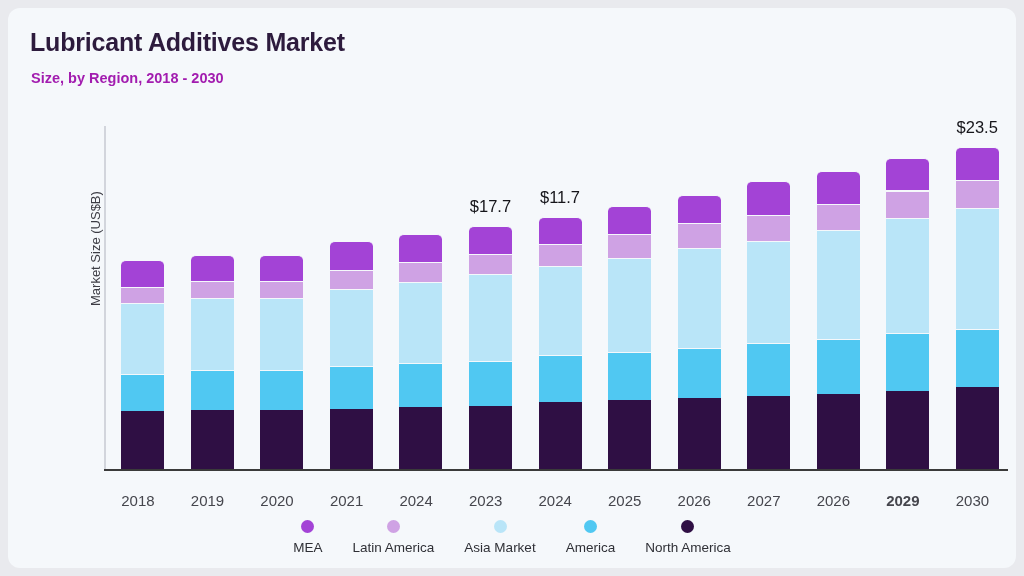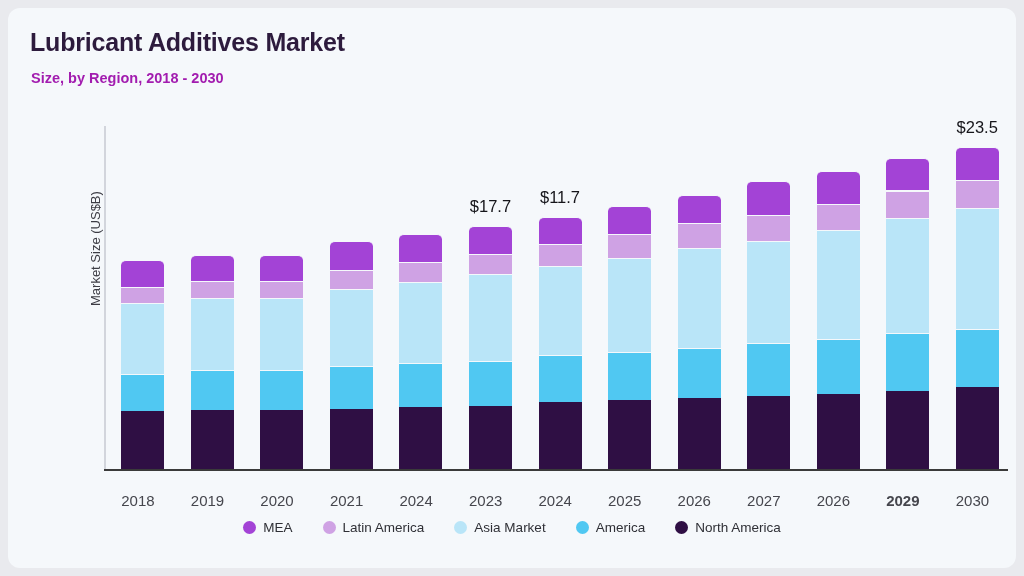--- a/index.html
+++ b/index.html
@@ -107,21 +107,21 @@
     white-space:nowrap;
   }
 
   
   #legend {
     position:absolute; left:0; top:512px;
     width:1008px;
     display:flex; justify-content:center; align-items:center;
     gap:30px;
   }
-  .legend-item { display:flex; align-items:center; gap:7px; }
+  .legend-item { display:flex; align-items:center; gap:7px;flex-direction:column; }
   .legend-dot { width:13px; height:13px; border-radius:50%; }
   .legend-label { font-size:13.5px; color:#2f3036; }
 </style>
 </head>
 <body>
 
 <div id="frame">
 
   <div id="page-title">Lubricant Additives Market</div>
   <div id="page-subtitle">Size, by Region, 2018 - 2030</div>

